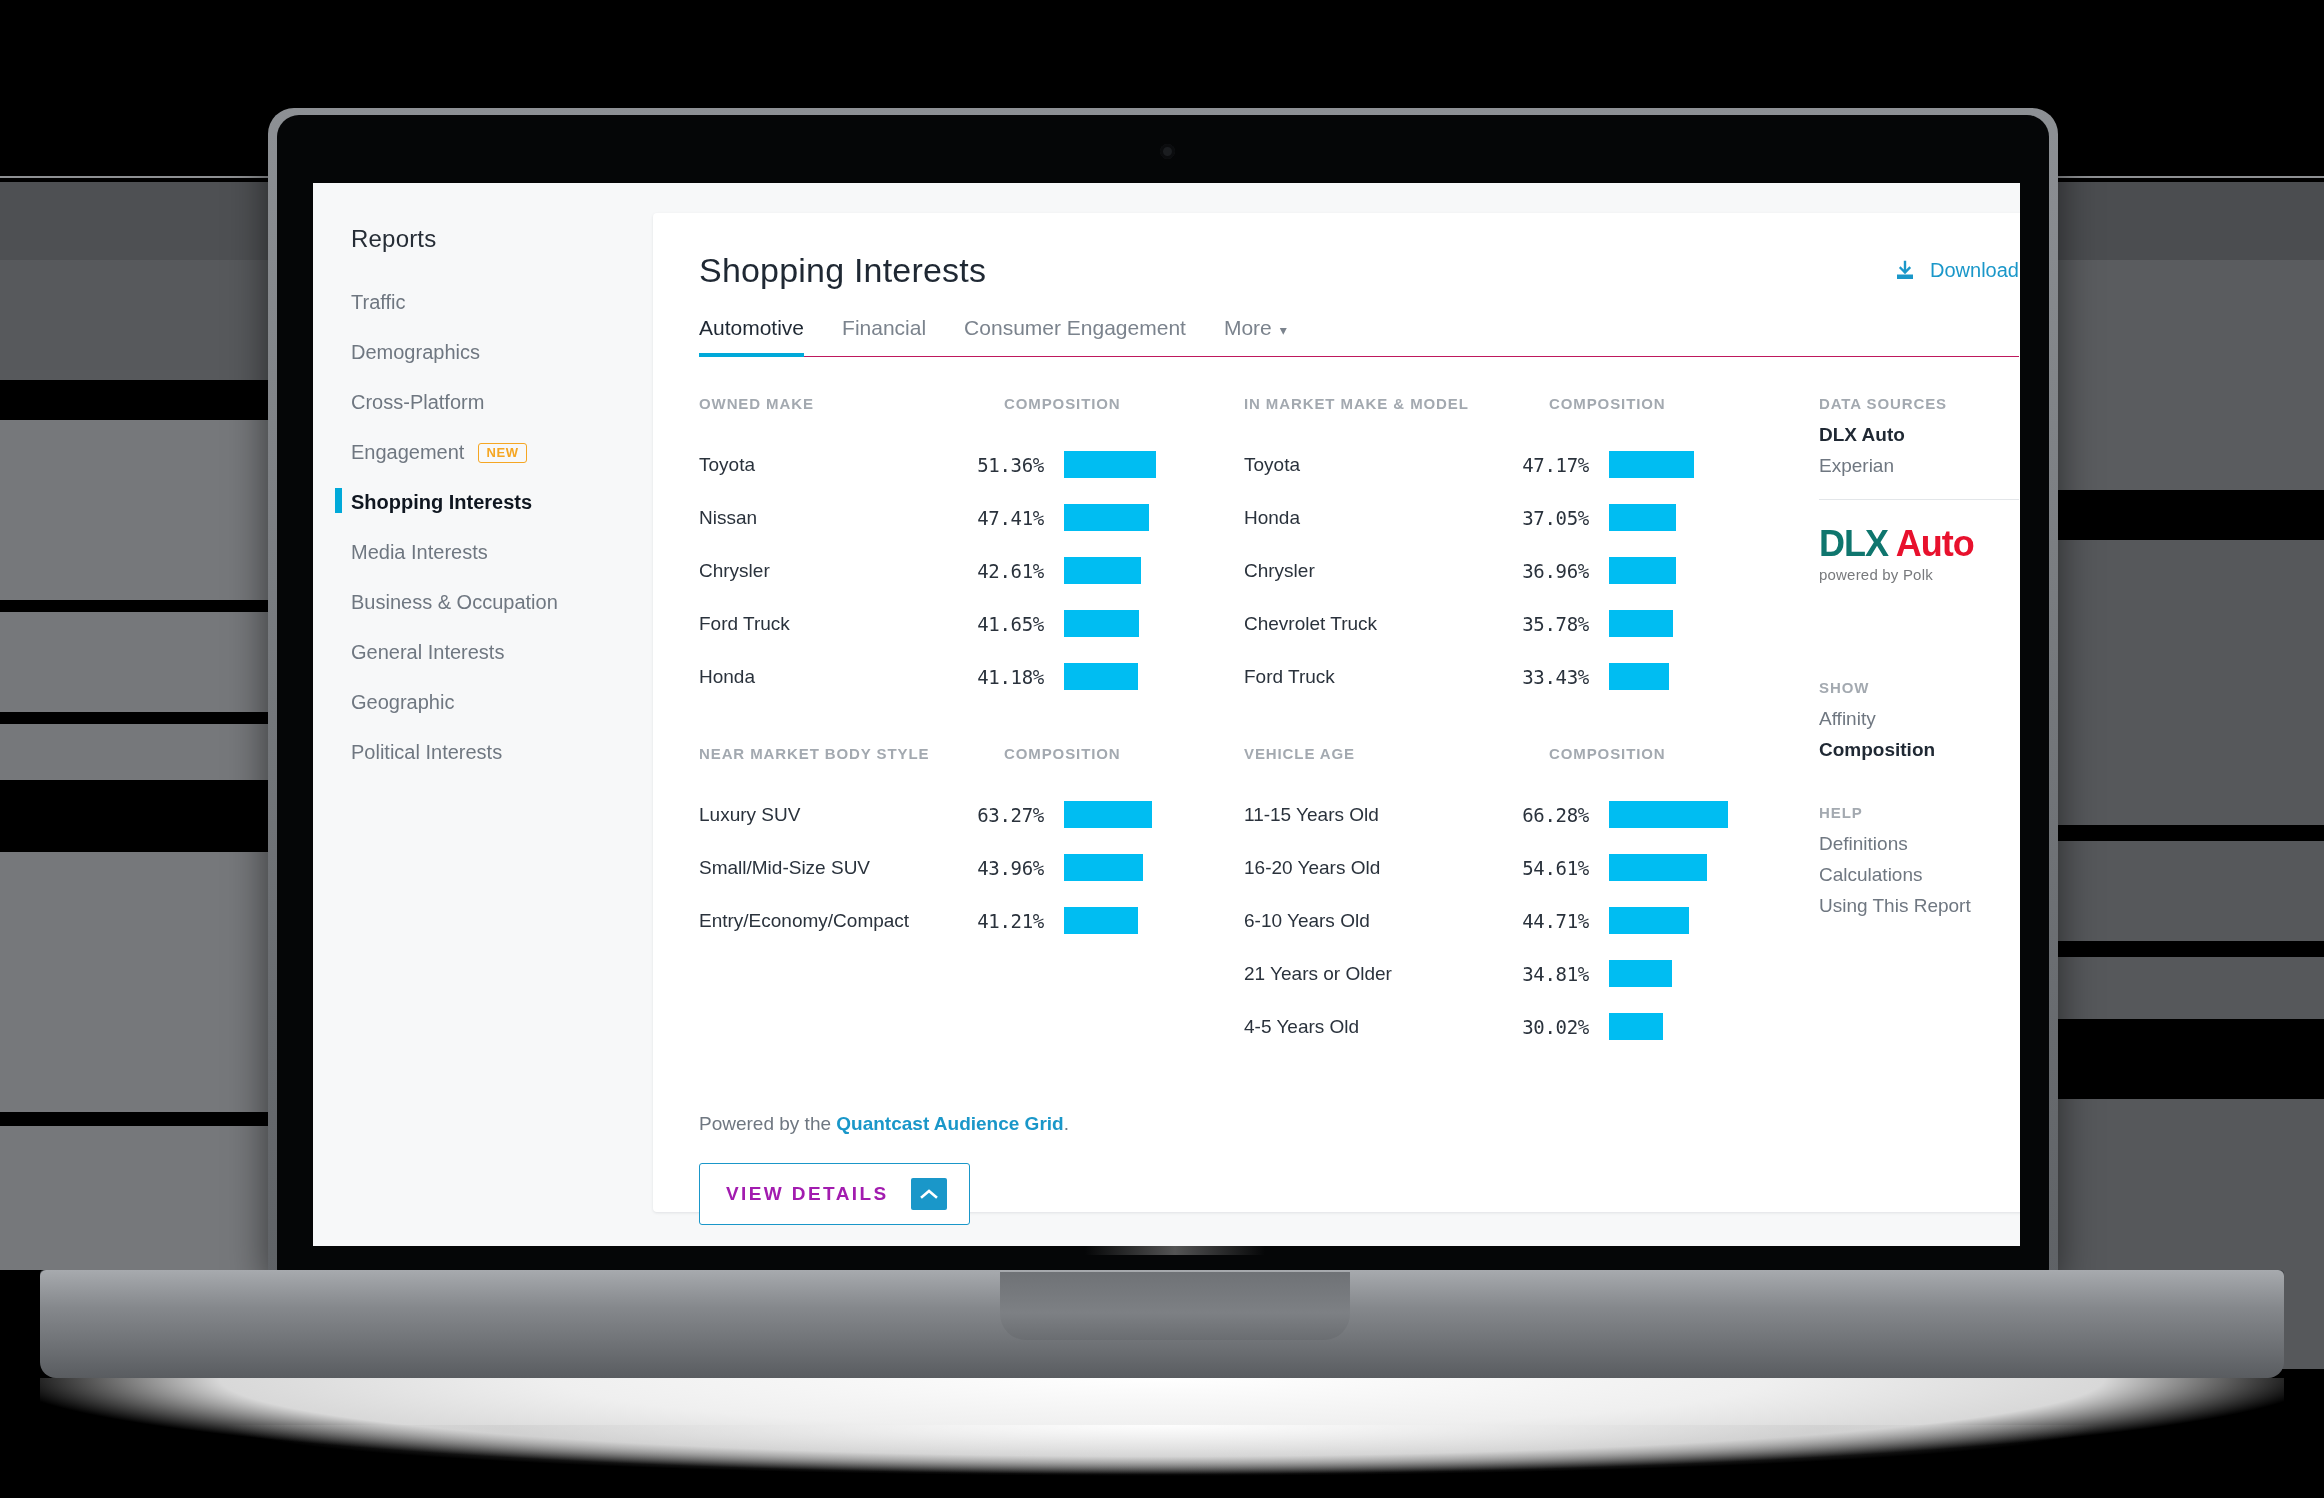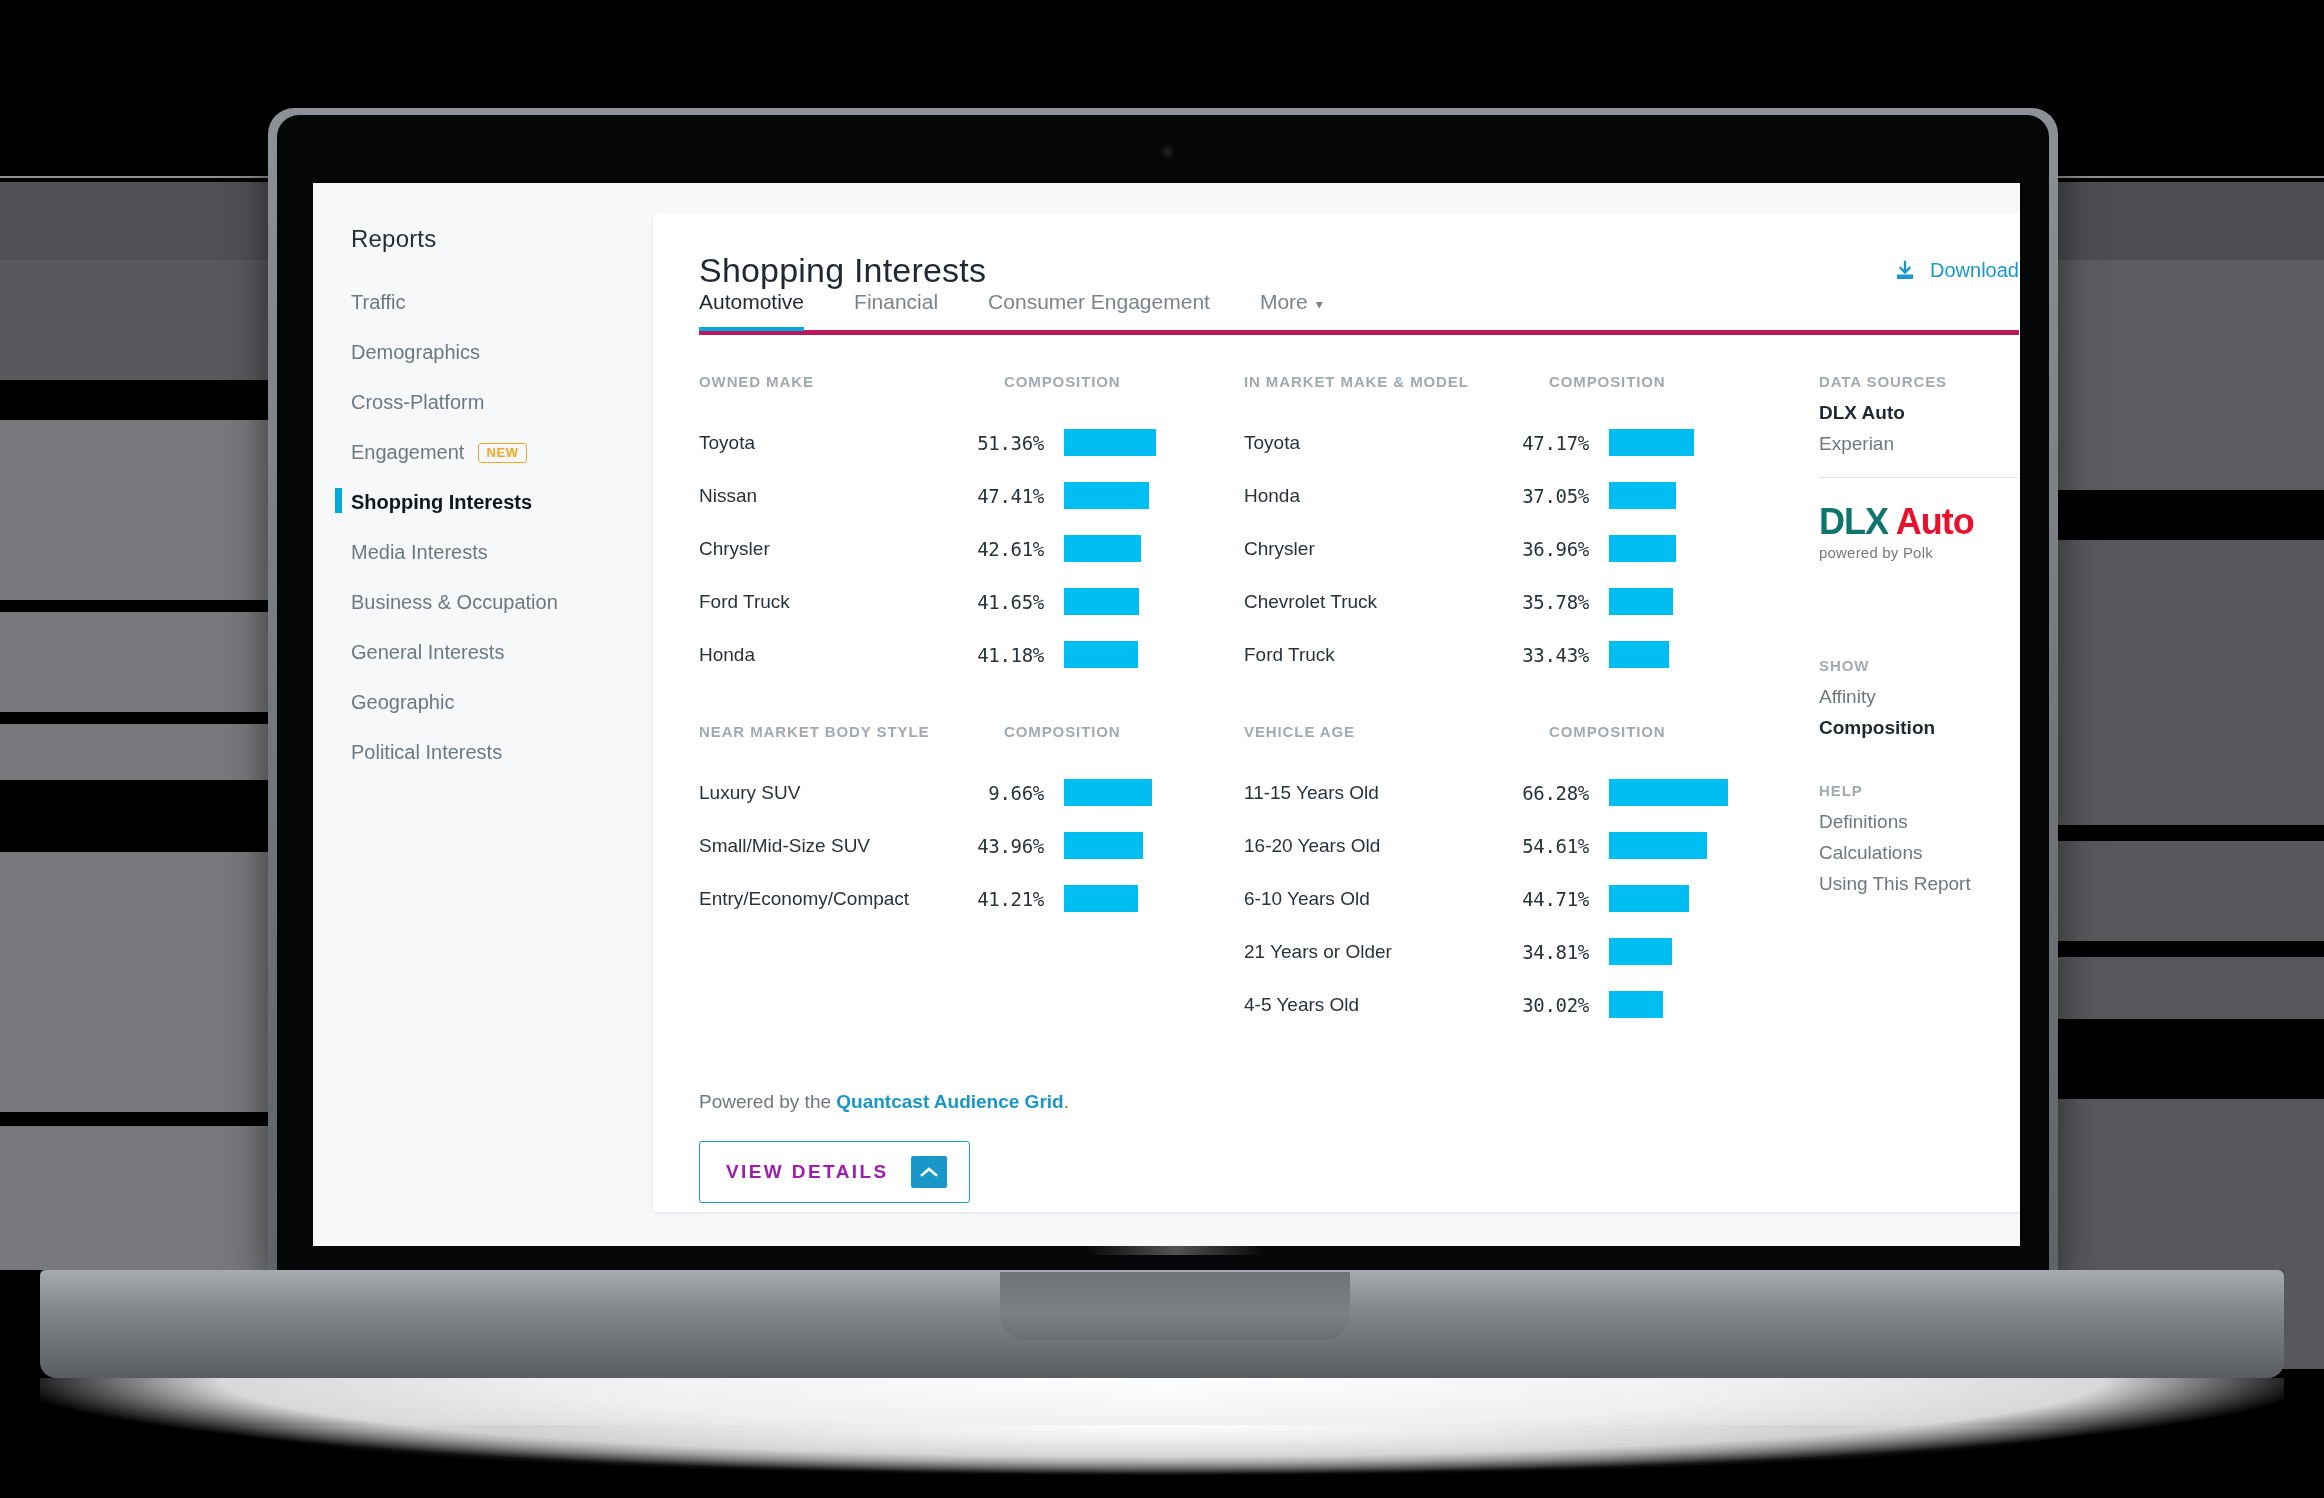--- a/index.html
+++ b/index.html
@@ -105,21 +105,21 @@
     margin:30px 28px 0 0;flex:1;background:#fff;border-radius:4px;
     box-shadow:0 1px 3px rgba(20,30,45,.10);padding:38px 0 0 0;
     height:999px;box-sizing:border-box;position:relative;
   }
   .card-pad{padding:0 46px;}
   .card-head{display:flex;align-items:flex-start;justify-content:space-between;}
   .page-title{font-size:34px;color:#1f2833;margin:0;font-weight:normal;letter-spacing:.2px;}
   .dl{display:flex;align-items:center;gap:14px;color:#1a97c9;font-size:20px;cursor:pointer;margin-top:8px;}
   .dl svg{display:block;}
 
-  .tabs{display:flex;gap:50px;border-bottom:5px solid #be185d;}
+  .tabs{display:flex;gap:38px;margin-top:26px;border-bottom:1px solid #be185d;}
   .tab{
     font-size:21px;color:#7b838d;padding-bottom:16px;cursor:pointer;position:relative;white-space:nowrap;
   }
   .tab.active{color:#1f2833;}
   .tab.active::after{
     content:"";position:absolute;left:0;right:0;bottom:-1px;height:4px;background:#00a9d9;
   }
   .caret{display:inline-block;margin-left:8px;font-size:14px;}
 
   .grid{display:flex;padding:0 46px;margin-top:38px;gap:0;}
@@ -322,21 +322,21 @@
             </div>
 
             <div class="tbl">
               <div class="thead">
                 <div class="th label">NEAR MARKET BODY STYLE</div>
                 <div class="th comp">COMPOSITION</div>
               </div>
               <div>
                 <div class="row">
                   <div class="r-label">Luxury SUV</div>
-                  <div class="r-val">9.66%</div>
+                  <div class="r-val">63.27%</div>
                   <div class="r-bar-wrap">
                       <div class="r-bar" style="width: 88px; background: rgb(0, 189, 242);"></div>
                     </div>
                 </div>
                 <div class="row">
                   <div class="r-label">Small/Mid-Size SUV</div>
                   <div class="r-val">43.96%</div>
                   <div class="r-bar-wrap">
                       <div class="r-bar" style="width: 79px; background: rgb(0, 189, 242);"></div>
                     </div>

